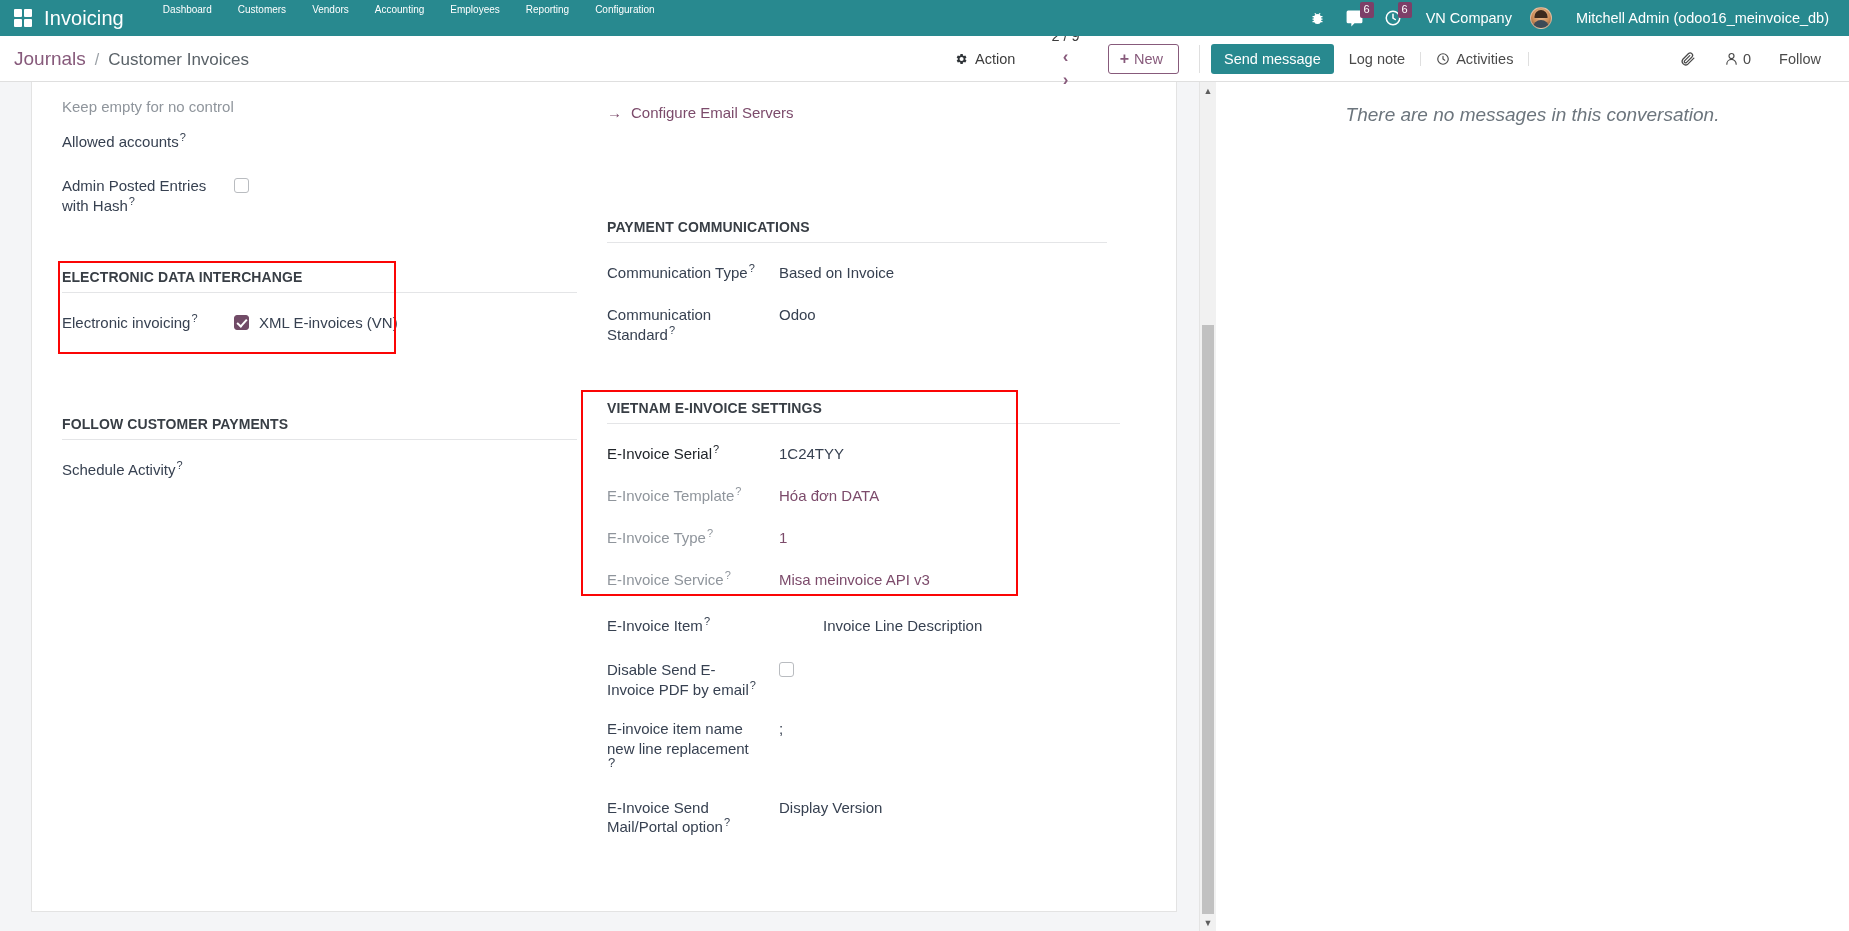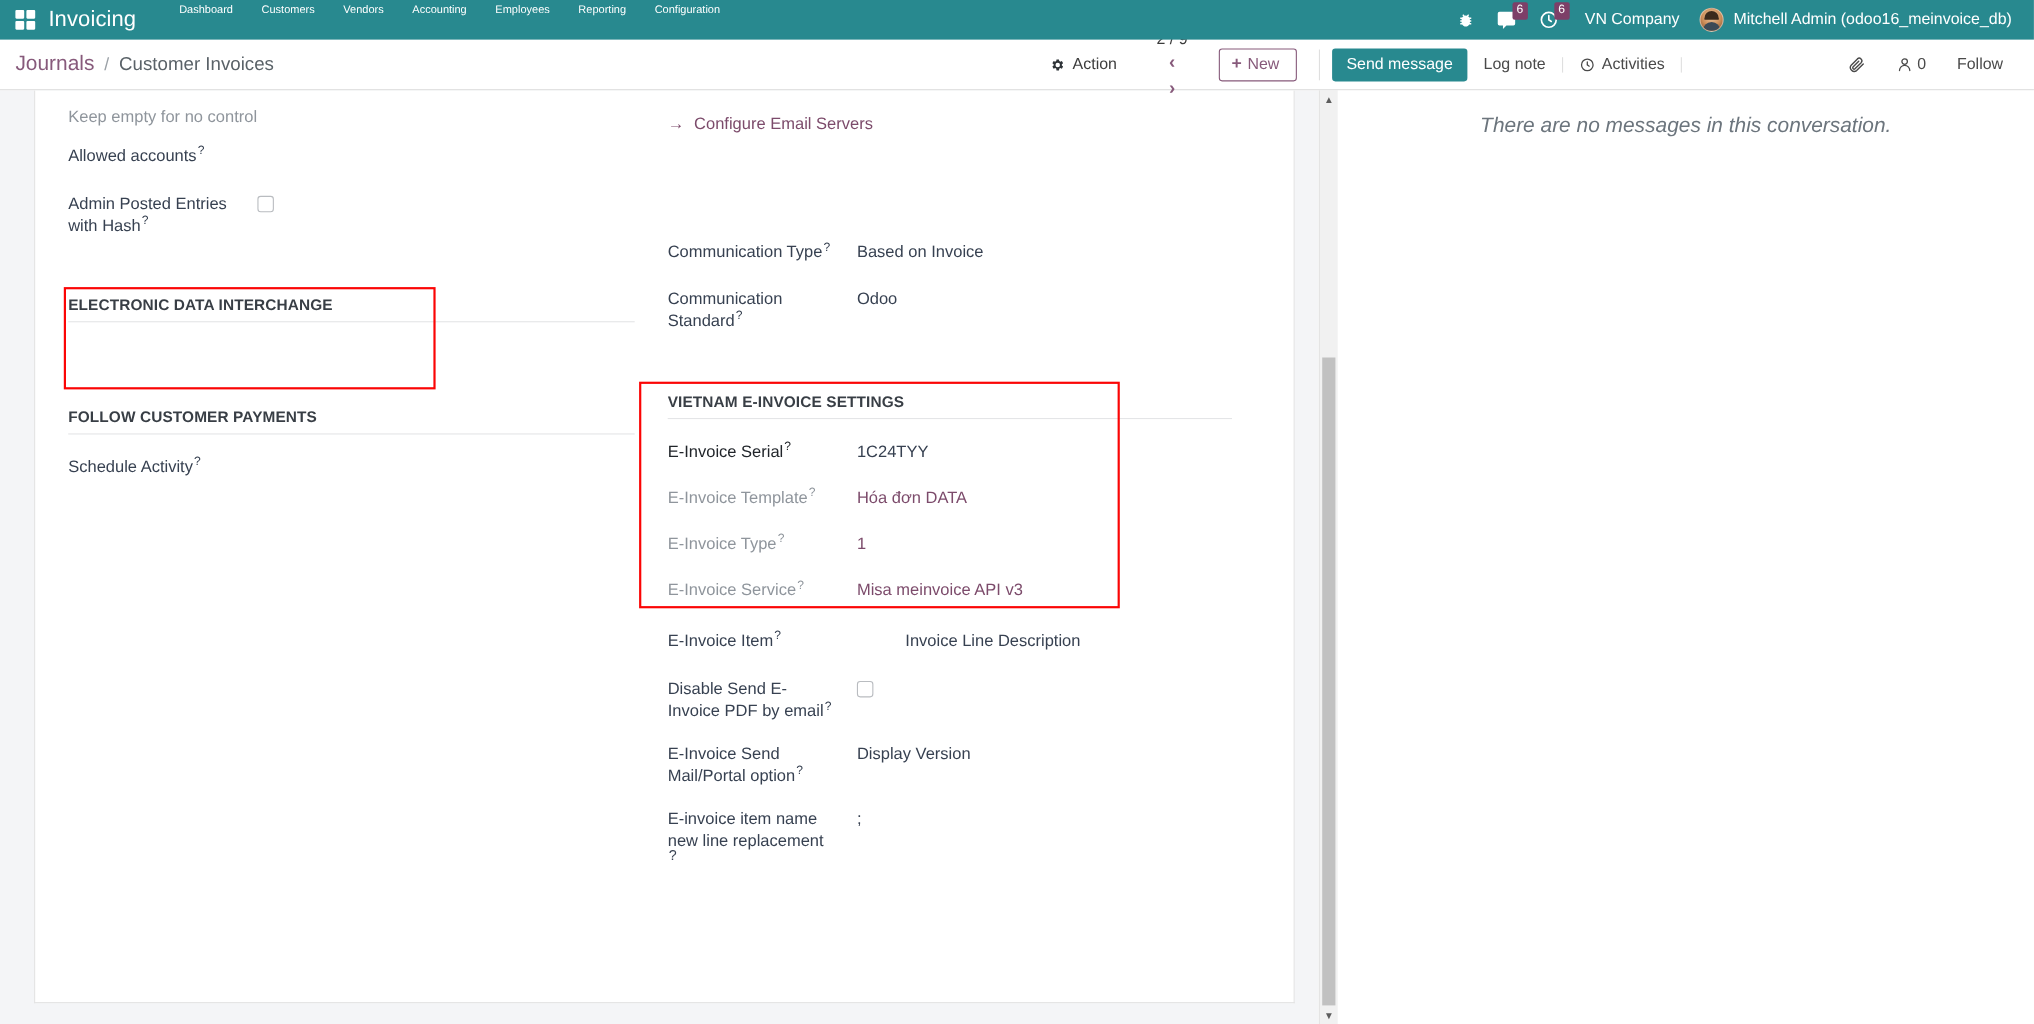--- a/index.html
+++ b/index.html
@@ -78,21 +78,21 @@
   }
   .company-name {
     font-size: 14.5px;
     padding: 0 14px;
     cursor: pointer;
     white-space: nowrap;
   }
   .user-menu {
     display: flex;
     align-items: center;
-    gap: 9px;
+    gap: 24px;
     padding: 0 10px 0 4px;
     cursor: pointer;
     font-size: 14.5px;
     white-space: nowrap;
   }
   .avatar {
     width: 22px; height: 22px;
     border-radius: 50%;
     background: radial-gradient(circle at 50% 35%, #f0c9a0 0%, #c98a55 55%, #6b4226 100%);
     border: 1px solid rgba(255,255,255,.45);
@@ -526,20 +526,27 @@
               <div class="f-label">
                 <span>Admin Posted Entries</span><br>
                 <span>with Hash</span><sup>?</sup>
               </div>
               <span class="cbox"></span>
             </div>
 
             <div style="position:relative; margin-top:54px;">
               <div class="hl-box" style="left:-4px; top:-8px; width:338px; height:93px;"></div>
               <div class="group-title">ELECTRONIC DATA INTERCHANGE</div>
+              <div class="field-row">
+                <div class="f-label">
+                  <span>Electronic invoicing</span><sup>?</sup>
+                </div>
+                <span class="cbox checked"></span>
+                <span class="f-value" style="margin-left:10px;">XML E-invoices (VN)</span>
+              </div>
             </div>
 
             <div style="margin-top:78px;">
               <div class="group-title">FOLLOW CUSTOMER PAYMENTS</div>
               <div class="field-row">
                 <div class="f-label" style="width:auto;">
                   <span>Schedule Activity</span><sup>?</sup>
                 </div>
               </div>
             </div>
@@ -548,20 +555,21 @@
           <div class="col-right" style="position:relative;">
 
             <div style="margin-top:6px; margin-bottom:0;">
               <span class="email-link">
                 <span class="arrow">→</span>
                 <span>Configure Email Servers</span>
               </span>
             </div>
 
             <div style="margin-top:97px;">
+              <div class="group-title" style="max-width:500px;">PAYMENT COMMUNICATIONS</div>
 
               <div class="field-row">
                 <div class="f-label">
                   <span>Communication Type</span><sup>?</sup>
                 </div>
                 <div class="f-value">Based on Invoice</div>
               </div>
 
               <div class="field-row">
                 <div class="f-label">
@@ -610,38 +618,38 @@
                 </div>
                 <div class="f-value">Invoice Line Description</div>
               </div>
 
               <div class="field-row" style="margin-top:18px;">
                 <div class="f-label">
                   <span>Disable Send E-</span><br>
                   <span>Invoice PDF by email</span><sup>?</sup>
                 </div>
                 <span class="cbox"></span>
-              </div>
-
-              <div class="field-row" style="margin-top:19px;">
-                <div class="f-label">
-                  <span>E-Invoice Send</span><br>
-                  <span>Mail/Portal option</span><sup>?</sup>
-                </div>
-                <div class="f-value">Display Version</div>
               </div>
 
               <div class="field-row" style="margin-top:19px;">
                 <div class="f-label">
                   <span>E-invoice item name</span><br>
                   <span>new line replacement</span><br>
                   <sup style="font-size:13px;">?</sup>
                 </div>
                 <div class="f-value">;</div>
               </div>
+
+              <div class="field-row" style="margin-top:19px;">
+                <div class="f-label">
+                  <span>E-Invoice Send</span><br>
+                  <span>Mail/Portal option</span><sup>?</sup>
+                </div>
+                <div class="f-value">Display Version</div>
+              </div>
             </div>
 
           </div>
         </div>
       </div>
 
     </div>
   </div>
 
   <div class="vscroll">

